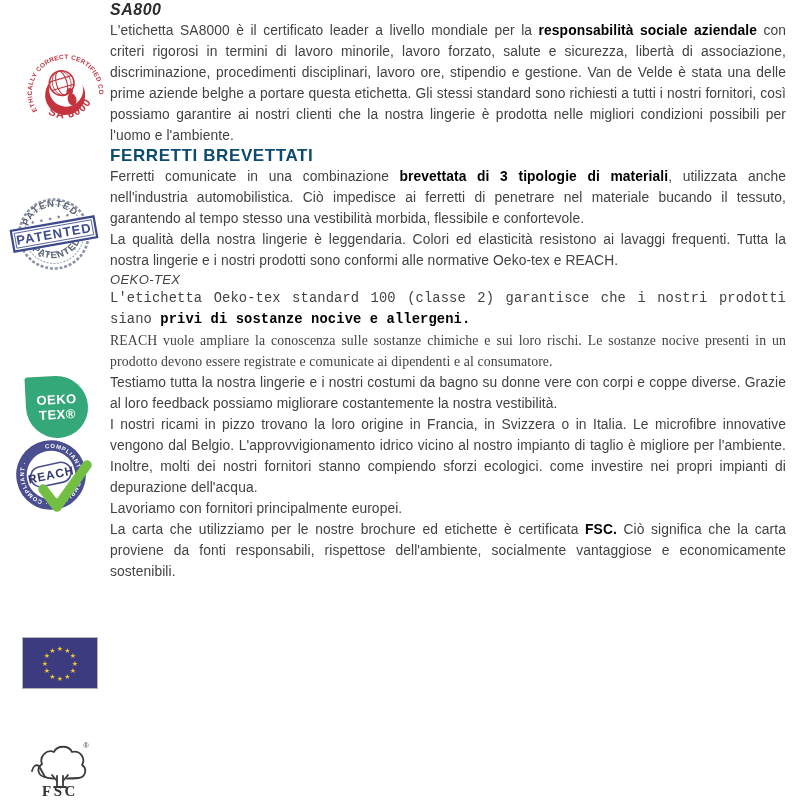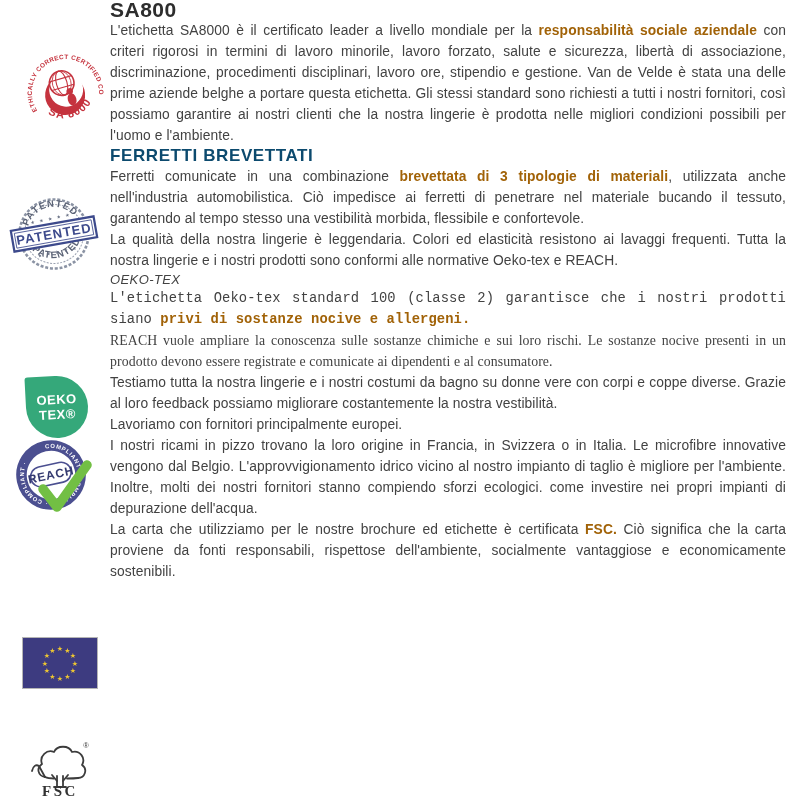--- a/index.html
+++ b/index.html
@@ -3,28 +3,28 @@
 <meta charset="utf-8">
 <style>
   html,body { margin:0; padding:0; }
   body { width:800px; height:800px; background:#ffffff; overflow:hidden; }
   .page { position:relative; width:800px; height:800px; background:#ffffff;
           font-family:"Liberation Sans", sans-serif; color:#424242; }
 
   .content { margin-left:110px; width:676px; }
   .content h1, .content h2, .content p, .content .label { margin:0; padding:0; }
 
-  .h-main { margin-top:10px; font-size:21px; line-height:20px; font-weight:600;
-            letter-spacing:0.5px; color:#2d2d2d; }
+  .h-main { margin-top:10px; font-size:16px; line-height:20px; font-weight:600;
+            letter-spacing:0.5px; color:#2d2d2d;font-style:italic; }
   .h-caps { font-size:17px; line-height:20px; font-weight:700; letter-spacing:0.6px;
             color:#0c4a6e; }
   .body  { font-size:13.8px; line-height:21px; letter-spacing:0.1px; }
   .j     { text-align:justify; }
   .label { font-size:13px; line-height:17px; letter-spacing:0.4px;font-style:italic; }
-  b      { font-weight:700; color:#a16207; }
+  b      { font-weight:700; color:#000000; }
 
   .mt2  { margin-top:2px;font-family:Liberation Mono, monospace; }  .mt6  { margin-top:6px; }
   .mt7  { margin-top:7px; }  .mt9  { margin-top:9px; }
   .mt11 { margin-top:11px; }
   .mt-ferretti { margin-top:13px; }
   .mt-lingerie { margin-top:22px; }
   .mt-oeko     { margin-top:11px; }
   .mt-reach    { margin-top:12px;font-family:Liberation Serif, serif; }
   .mt-testato  { margin-top:15px; }
   .mt-eu       { margin-top:58px; }
@@ -166,18 +166,18 @@
 
     <p class="body j mt7"><span>La qualità della nostra lingerie è leggendaria. Colori ed elasticità resistono ai lavaggi frequenti. Tutta la nostra lingerie e i nostri prodotti sono conformi alle normative Oeko-tex e REACH.</span></p>
 
     <div class="label mt-oeko">OEKO-TEX</div>
     <p class="body j mt2"><span>L'etichetta Oeko-tex standard 100 (classe 2) garantisce che i nostri prodotti siano </span><b>privi di sostanze nocive e allergeni.</b></p>
 
     <p class="body j mt-reach"><span>REACH vuole ampliare la conoscenza sulle sostanze chimiche e sui loro rischi. Le sostanze nocive presenti in un prodotto devono essere registrate e comunicate ai dipendenti e al consumatore.</span></p>
 
     <p class="body j mt11"><span>Testiamo tutta la nostra lingerie e i nostri costumi da bagno su donne vere con corpi e coppe diverse. Grazie al loro feedback possiamo migliorare costantemente la nostra vestibilità.</span></p>
 
+    <p class="body j"><span>I nostri ricami in pizzo trovano la loro origine in Francia, in Svizzera o in Italia. Le microfibre innovative vengono dal Belgio. L'approvvigionamento idrico vicino al nostro impianto di taglio è migliore per l'ambiente. Inoltre, molti dei nostri fornitori stanno compiendo sforzi ecologici. come investire nei propri impianti di depurazione dell'acqua.</span></p>
     <p class="body mt-eu">Lavoriamo con fornitori principalmente europei.</p>
-    <p class="body j"><span>I nostri ricami in pizzo trovano la loro origine in Francia, in Svizzera o in Italia. Le microfibre innovative vengono dal Belgio. L'approvvigionamento idrico vicino al nostro impianto di taglio è migliore per l'ambiente. Inoltre, molti dei nostri fornitori stanno compiendo sforzi ecologici. come investire nei propri impianti di depurazione dell'acqua.</span></p>
 
     <p class="body j mt6"><span>La carta che utilizziamo per le nostre brochure ed etichette è certificata </span><b>FSC.</b><span> Ciò significa che la carta proviene da fonti responsabili, rispettose dell'ambiente, socialmente vantaggiose e economicamente sostenibili.</span></p>
   </div>
 </div>
 
 </body></html>

